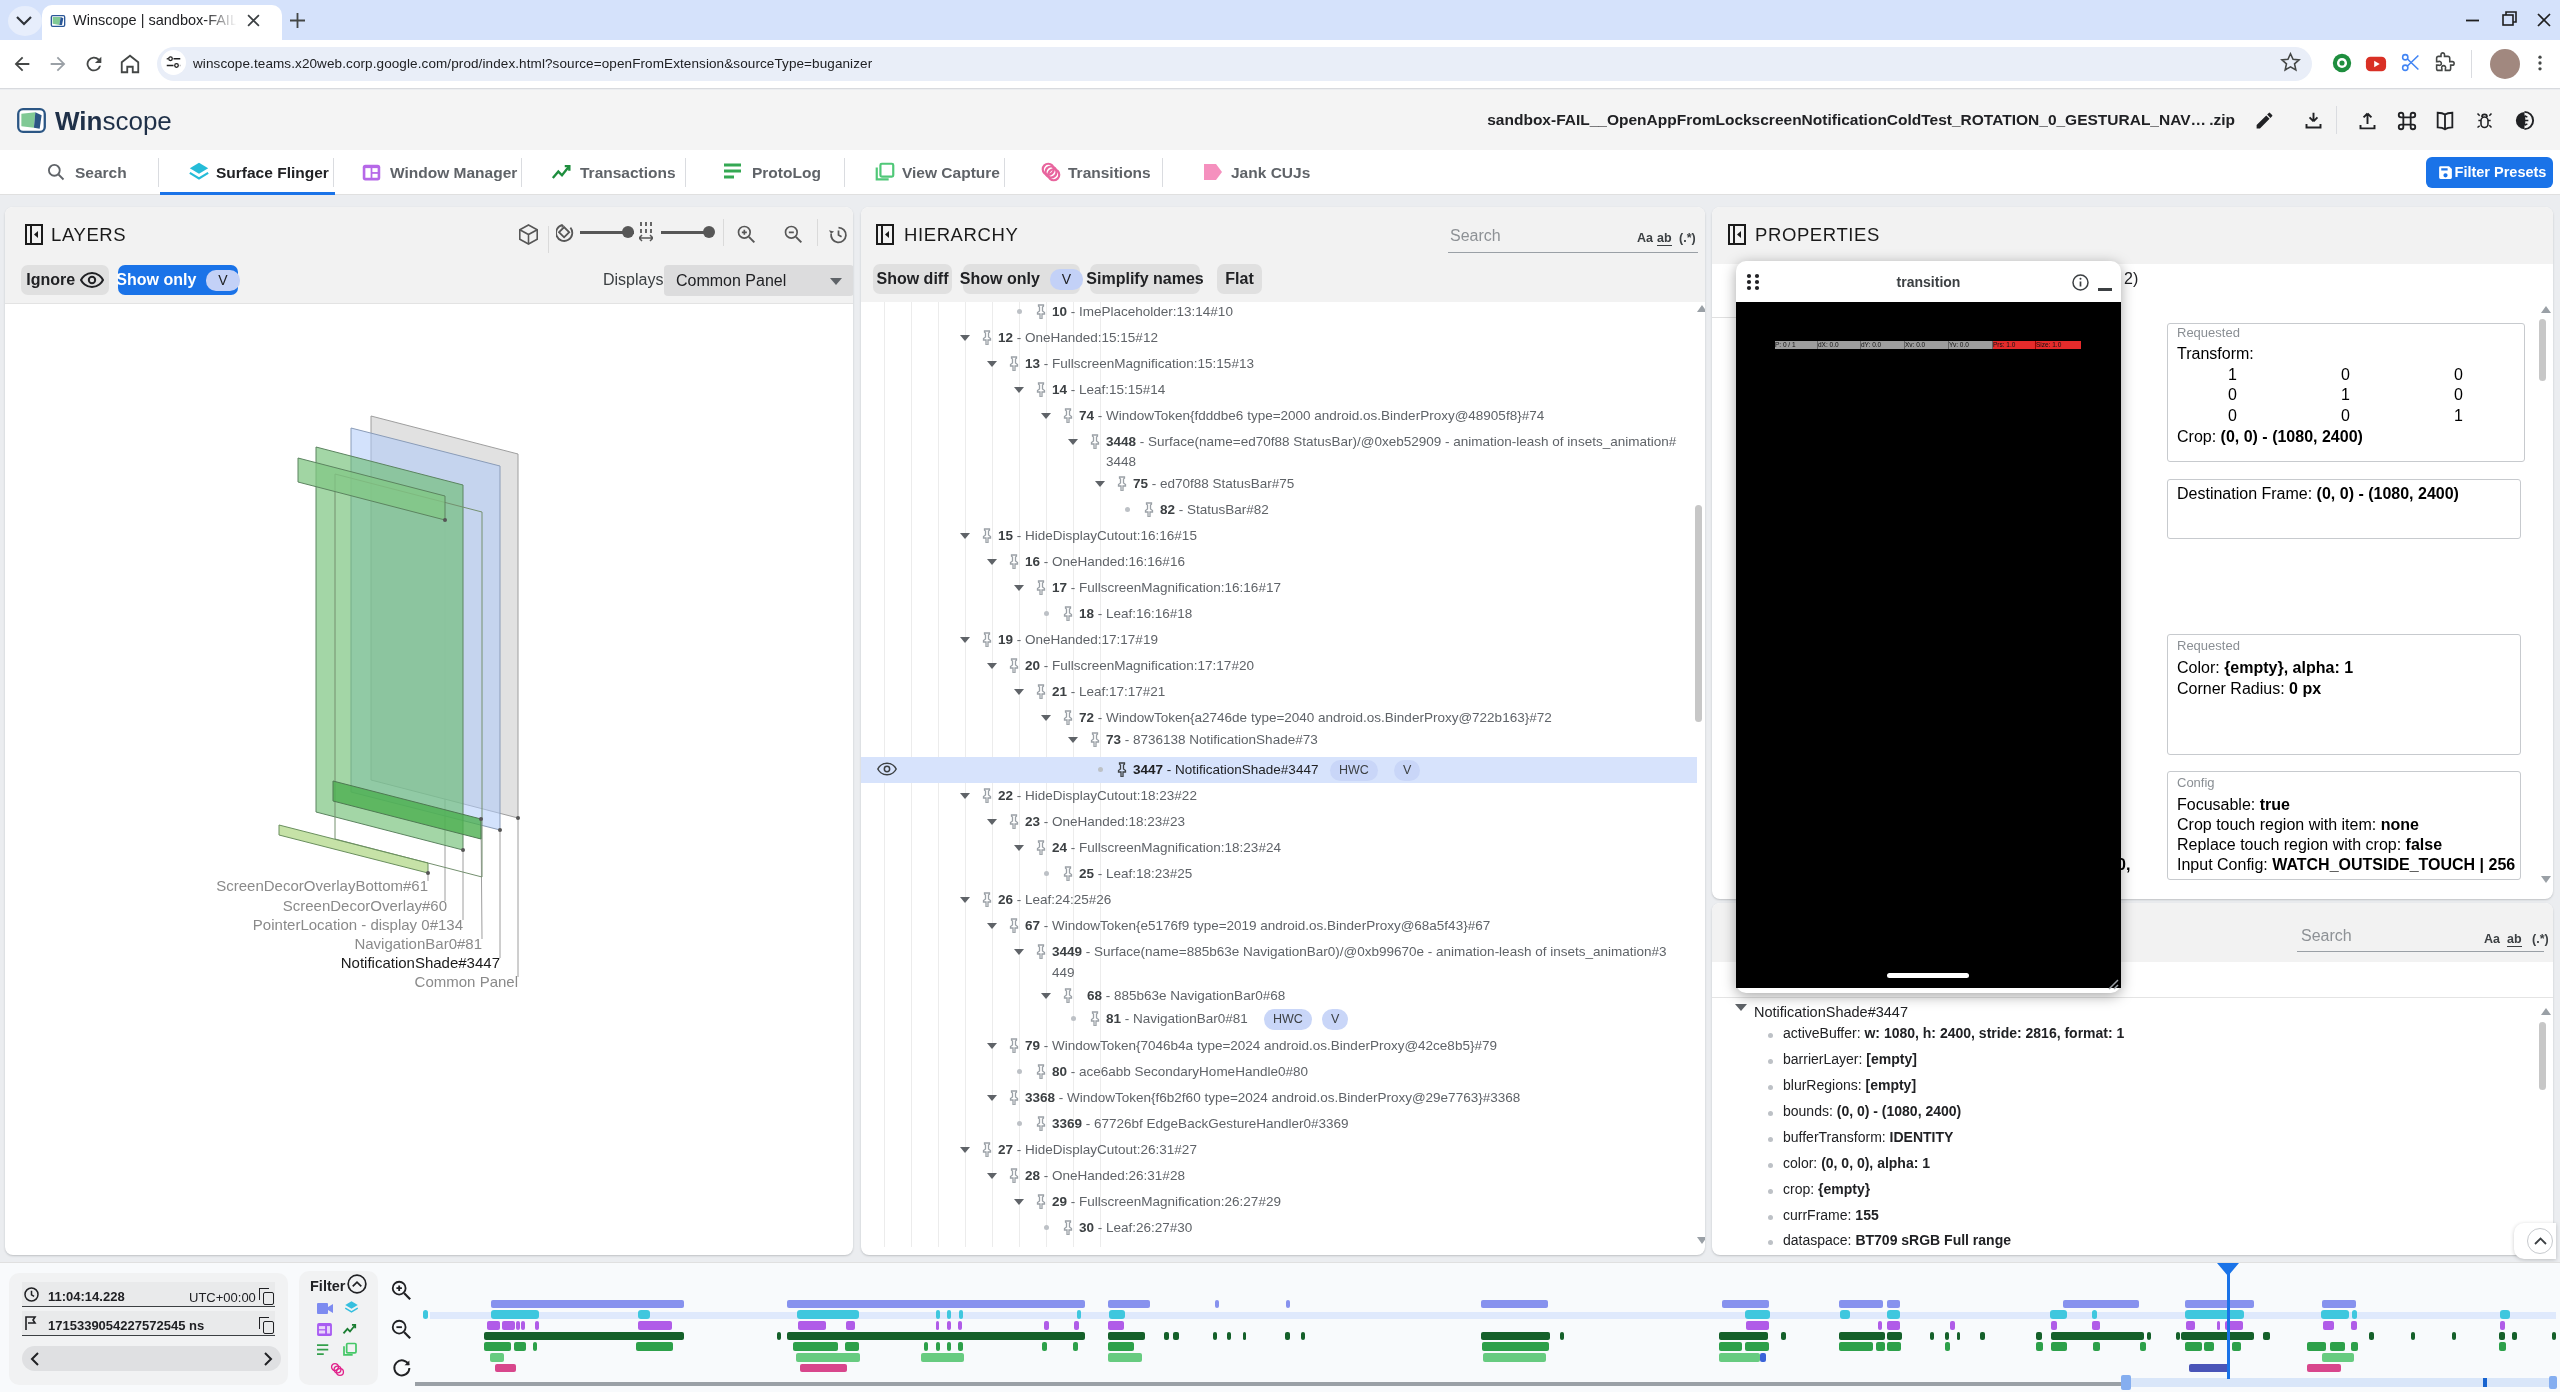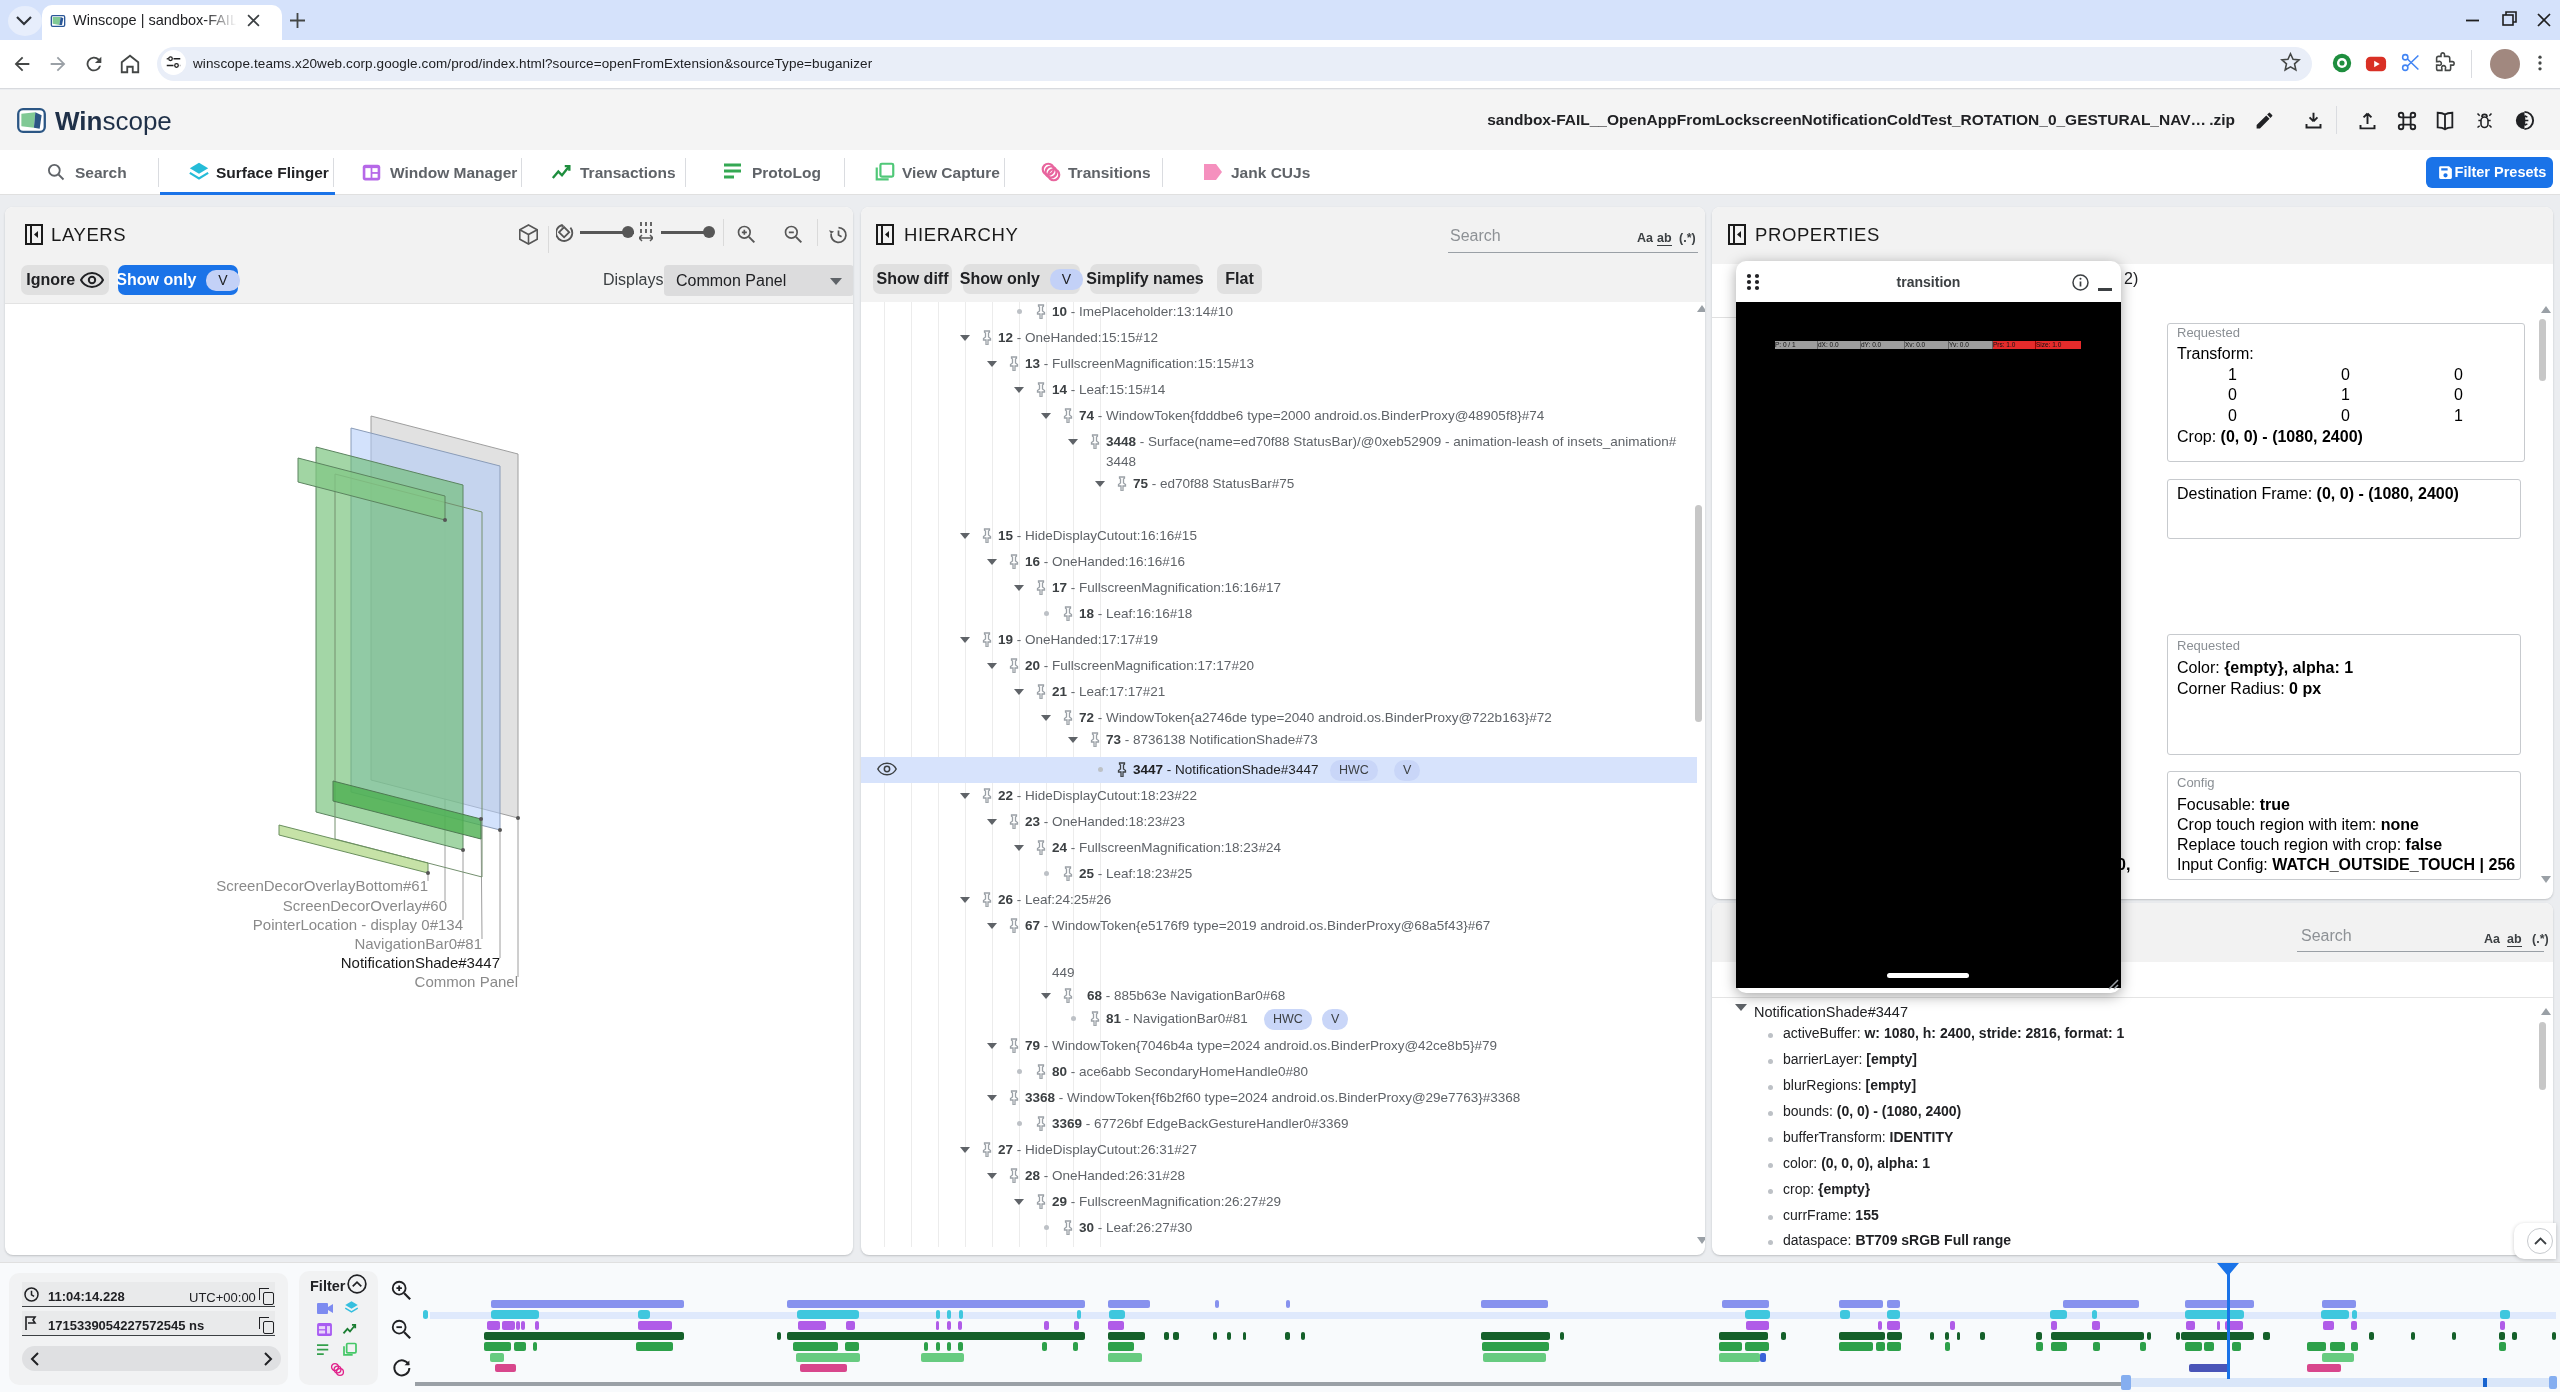--- a/index.html
+++ b/index.html
@@ -402,20 +402,27 @@
           <span class="abs" style="left:245px"><b>3448</b> - Surface(name=ed70f88 StatusBar)/@0xeb52909 - animation-leash of insets_animation#</span>
         </div>
   <div class="trow" style="left:245px;top:242px">3448</div>
   <div class="trow" style="left:0;top:264px;width:844px">
           <span class="tarr" style="left:234px"></span>
           <svg class="pin" style="left:255px" width="12" height="15" viewBox="0 0 12 15">
             <path d="M3.5 1h5v1.2l-1 .8v4l2 1.5V10H7v4.5L6 15l-1-.5V10H2.5V8.5l2-1.5V3l-1-.8z" fill="none" stroke="#9aa0a6" stroke-width="1.3"></path>
           </svg>
           <span class="abs" style="left:272px"><b>75</b> - ed70f88 StatusBar#75</span>
         </div>
+  <div class="trow" style="left:0;top:290px;width:844px">
+          <span class="tdot" style="left:264px"></span>
+          <svg class="pin" style="left:282px" width="12" height="15" viewBox="0 0 12 15">
+            <path d="M3.5 1h5v1.2l-1 .8v4l2 1.5V10H7v4.5L6 15l-1-.5V10H2.5V8.5l2-1.5V3l-1-.8z" fill="none" stroke="#9aa0a6" stroke-width="1.3"></path>
+          </svg>
+          <span class="abs" style="left:299px"><b>82</b> - StatusBar#82</span>
+        </div>
   <div class="trow" style="left:0;top:316px;width:844px">
           <span class="tarr" style="left:99px"></span>
           <svg class="pin" style="left:120px" width="12" height="15" viewBox="0 0 12 15">
             <path d="M3.5 1h5v1.2l-1 .8v4l2 1.5V10H7v4.5L6 15l-1-.5V10H2.5V8.5l2-1.5V3l-1-.8z" fill="none" stroke="#9aa0a6" stroke-width="1.3"></path>
           </svg>
           <span class="abs" style="left:137px"><b>15</b> - HideDisplayCutout:16:16#15</span>
         </div>
   <div class="trow" style="left:0;top:342px;width:844px">
           <span class="tarr" style="left:126px"></span>
           <svg class="pin" style="left:147px" width="12" height="15" viewBox="0 0 12 15">
@@ -519,20 +526,27 @@
             <path d="M3.5 1h5v1.2l-1 .8v4l2 1.5V10H7v4.5L6 15l-1-.5V10H2.5V8.5l2-1.5V3l-1-.8z" fill="none" stroke="#9aa0a6" stroke-width="1.3"></path>
           </svg>
           <span class="abs" style="left:137px"><b>26</b> - Leaf:24:25#26</span>
         </div>
   <div class="trow" style="left:0;top:706px;width:844px">
           <span class="tarr" style="left:126px"></span>
           <svg class="pin" style="left:147px" width="12" height="15" viewBox="0 0 12 15">
             <path d="M3.5 1h5v1.2l-1 .8v4l2 1.5V10H7v4.5L6 15l-1-.5V10H2.5V8.5l2-1.5V3l-1-.8z" fill="none" stroke="#9aa0a6" stroke-width="1.3"></path>
           </svg>
           <span class="abs" style="left:164px"><b>67</b> - WindowToken{e5176f9 type=2019 android.os.BinderProxy@68a5f43}#67</span>
+        </div>
+  <div class="trow" style="left:0;top:732px;width:844px">
+          <span class="tarr" style="left:153px"></span>
+          <svg class="pin" style="left:174px" width="12" height="15" viewBox="0 0 12 15">
+            <path d="M3.5 1h5v1.2l-1 .8v4l2 1.5V10H7v4.5L6 15l-1-.5V10H2.5V8.5l2-1.5V3l-1-.8z" fill="none" stroke="#9aa0a6" stroke-width="1.3"></path>
+          </svg>
+          <span class="abs" style="left:191px"><b>3449</b> - Surface(name=885b63e NavigationBar0)/@0xb99670e - animation-leash of insets_animation#3</span>
         </div>
   <div class="trow" style="left:191px;top:753px">449</div>
   <div class="trow" style="left:0;top:776px;width:844px">
           <span class="tarr" style="left:180px"></span>
           <svg class="pin" style="left:201px" width="12" height="15" viewBox="0 0 12 15">
             <path d="M3.5 1h5v1.2l-1 .8v4l2 1.5V10H7v4.5L6 15l-1-.5V10H2.5V8.5l2-1.5V3l-1-.8z" fill="none" stroke="#9aa0a6" stroke-width="1.3"></path>
           </svg>
           <span class="abs" style="left:226px"><b>68</b> - 885b63e NavigationBar0#68</span>
         </div>
   <div class="trow" style="left:0;top:799px;width:844px">

